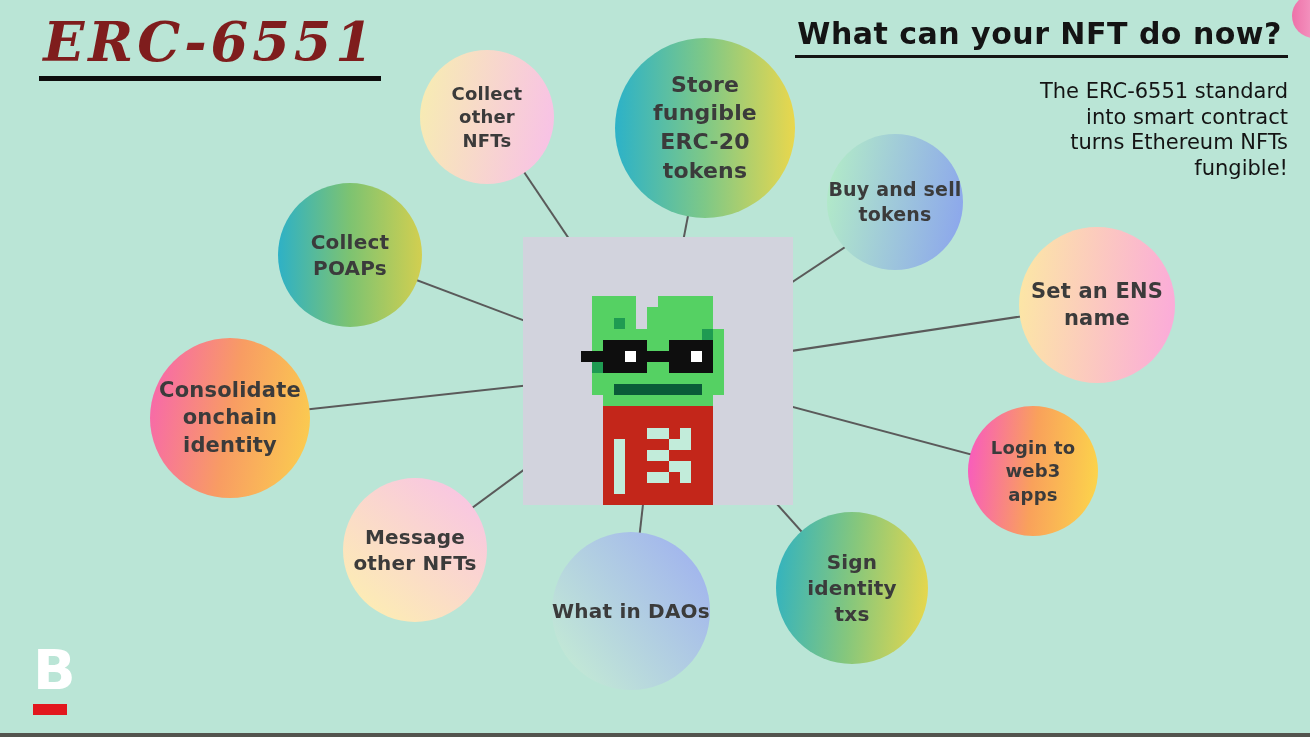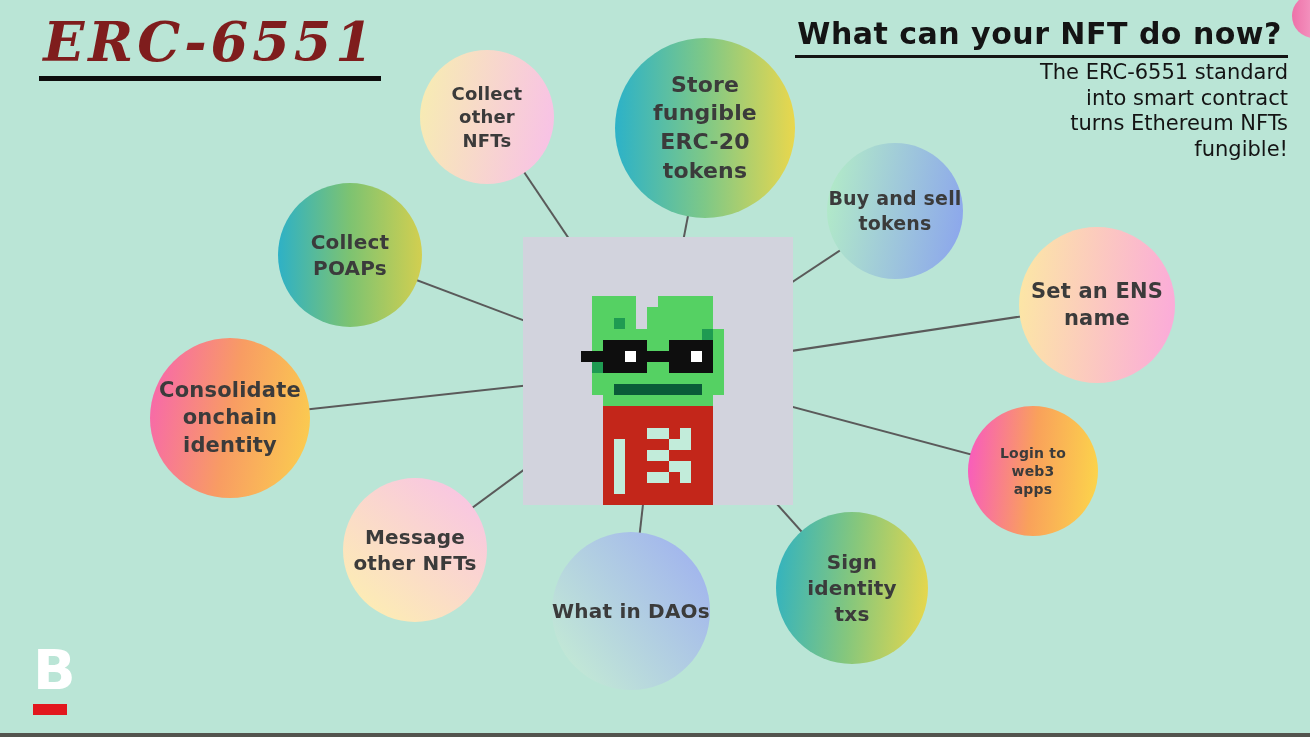--- a/index.html
+++ b/index.html
@@ -34,21 +34,21 @@
 
   
   .headline{
     position:absolute;right:22px;top:16px;
     text-align:right;color:#141414;
   }
   .headline-question{
     display:inline-block;
     font-size:30px;font-weight:bold;letter-spacing:.5px;
     border-bottom:3px solid #141414;
-    padding:0 6px 4px 2px;margin-bottom:2px;text-align:right;
+    padding:0 6px 4px 2px;margin-bottom:21px;text-align:right;
   }
   .headline-line{
     font-size:21px;line-height:1.22;font-weight:500;
   }
 
   
   .nft-square{
     position:absolute;left:523px;top:237px;width:270px;height:268px;
     background:#d2d3dd;
   }
@@ -326,30 +326,30 @@
   <div id="bubbles">
       <div class="bubble" style="left: 420px; top: 50px; height: 134px; width: 134px; background: linear-gradient(100deg, rgb(247, 238, 176), rgb(248, 191, 233));">
         <div class="bubble-label" style="font-size: 18px;">Collect
 other
 NFTs</div>
       </div>
       <div class="bubble" style="left: 615px; top: 38px; height: 180px; width: 180px; background: linear-gradient(90deg, rgb(44, 178, 200), rgb(126, 200, 135), rgb(233, 215, 77));">
         <div class="bubble-label" style="font-size: 22px;">Store fungible
 ERC-20 tokens</div>
       </div>
-      <div class="bubble" style="left: 827px; top: 143px; height: 136px; width: 136px; background: linear-gradient(100deg, rgb(180, 238, 198), rgb(138, 163, 238));">
+      <div class="bubble" style="left: 827px; top: 134px; height: 136px; width: 136px; background: linear-gradient(100deg, rgb(180, 238, 198), rgb(138, 163, 238));">
         <div class="bubble-label" style="font-size: 19px;">Buy and sell
 tokens</div>
       </div>
       <div class="bubble" style="left: 1019px; top: 227px; height: 156px; width: 156px; background: linear-gradient(95deg, rgb(252, 232, 164), rgb(251, 169, 219));">
         <div class="bubble-label" style="font-size: 21px;">Set an ENS
 name</div>
       </div>
       <div class="bubble" style="left: 968px; top: 406px; height: 130px; width: 130px; background: linear-gradient(95deg, rgb(248, 88, 195), rgb(249, 161, 91), rgb(252, 215, 74));">
-        <div class="bubble-label" style="font-size: 14px;">Login to
+        <div class="bubble-label" style="font-size: 18px;">Login to
 web3
 apps</div>
       </div>
       <div class="bubble" style="left: 776px; top: 512px; height: 152px; width: 152px; background: linear-gradient(95deg, rgb(47, 178, 194), rgb(134, 199, 124), rgb(236, 216, 74));">
         <div class="bubble-label" style="font-size: 20px;">Sign
 identity
 txs</div>
       </div>
       <div class="bubble" style="left: 552px; top: 532px; height: 158px; width: 158px; background: linear-gradient(52deg, rgb(199, 240, 210), rgb(157, 174, 241));">
         <div class="bubble-label" style="font-size: 20px;">What in DAOs</div>

